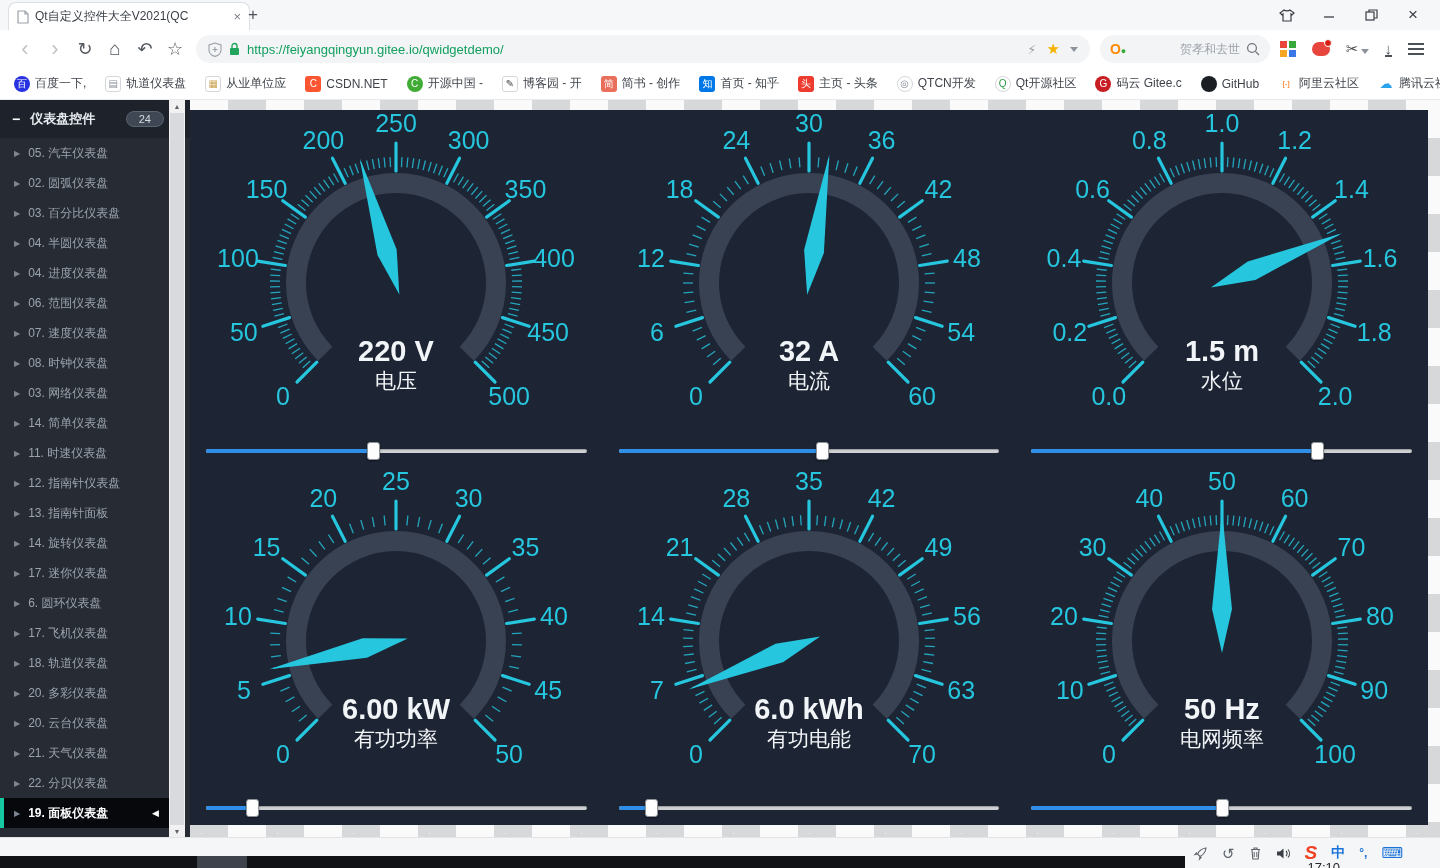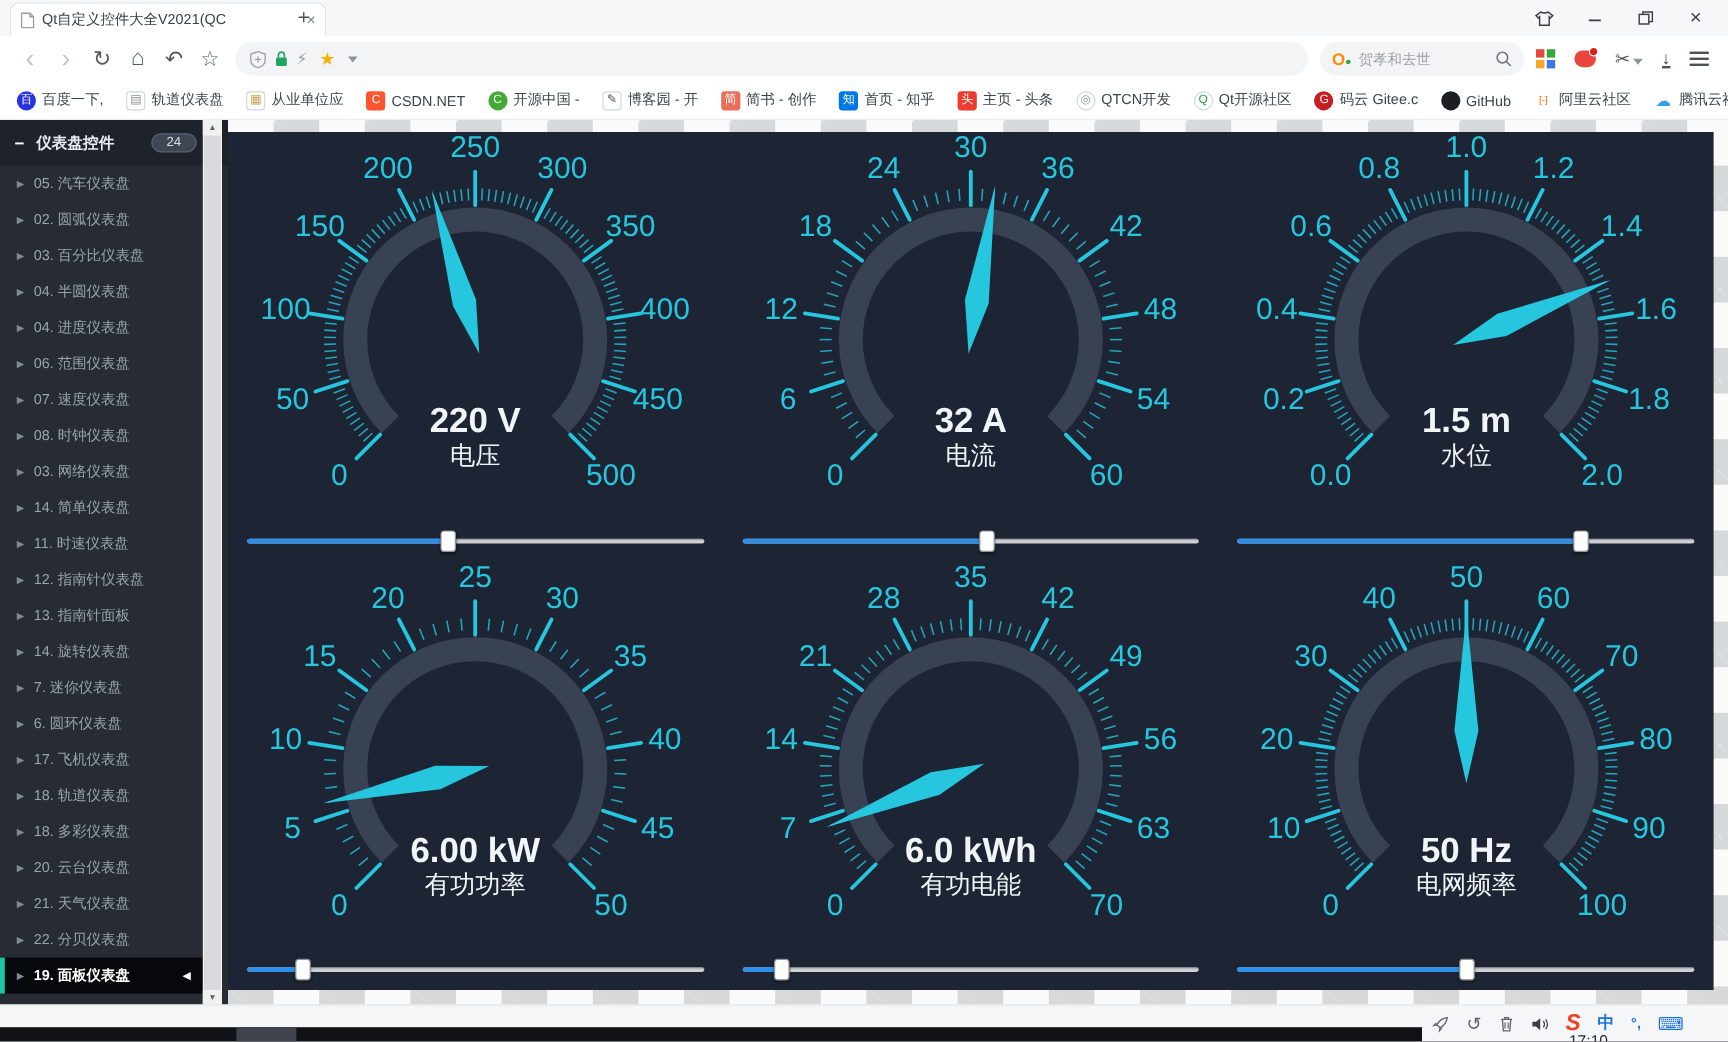--- a/index.html
+++ b/index.html
@@ -1,20 +1,20 @@
 <!DOCTYPE html>
 <html><head>
 <meta charset="utf-8">
 <style>
   html,body{margin:0;padding:0;}
   body{width:1440px;height:868px;position:relative;overflow:hidden;background:#fff;
        font-family:"Liberation Sans","DejaVu Sans",sans-serif;-webkit-font-smoothing:antialiased;}
   
   .tabstrip{position:absolute;left:0;top:0;width:1440px;height:30px;background:#f6f7f9;}
-  .tab{position:absolute;left:8px;top:2px;width:264px;height:28px;background:#fff;
+  .tab{position:absolute;left:8px;top:2px;width:242px;height:28px;background:#fff;
        border:1px solid #dcdfe4;border-bottom:none;border-radius:8px 8px 0 0;
        display:flex;align-items:center;padding:0 8px;box-sizing:border-box;gap:6px;}
   .tab-title{font-size:12px;color:#3a3f46;white-space:nowrap;overflow:hidden;flex:1;}
   .tab-close{font-size:13px;color:#7a8087;cursor:pointer;}
   .newtab{position:absolute;left:240px;top:2px;width:26px;height:26px;text-align:center;line-height:26px;
           font-size:17px;color:#4c5157;}
   .wincontrols{position:absolute;right:6px;top:0;height:30px;display:flex;align-items:center;}
   .wc{width:42px;height:30px;display:flex;align-items:center;justify-content:center;color:#3a3f46;font-size:14px;}
   .wc svg{display:block;}
   .toolbar{position:absolute;left:0;top:30px;width:1440px;height:38px;background:#ffffff;
@@ -25,21 +25,21 @@
               display:flex;align-items:center;padding:0 12px;box-sizing:border-box;gap:7px;min-width:0;}
   .url{font-size:13px;color:#13a05f;white-space:nowrap;overflow:hidden;flex:1;}
   .ab-right{display:flex;align-items:center;gap:10px;}
   .flash{font-size:13px;color:#9aa0a8;}
   .star-filled{font-size:15px;color:#f5b301;}
   .caret-down{width:0;height:0;border-left:4px solid transparent;border-right:4px solid transparent;border-top:5px solid #8d939b;}
   .searchbox{width:170px;height:28px;background:#f3f4f6;border-radius:14px;display:flex;align-items:center;
              padding:0 10px;box-sizing:border-box;gap:6px;flex:0 0 auto;}
   .slogo{font-size:14px;font-weight:bold;color:#ff8a00;}
   .slogo i{font-style:normal;color:#37a93c;font-size:9px;}
-  .squery{font-size:12px;color:#9ba1a9;flex:1;white-space:nowrap;overflow:hidden;}
+  .squery{font-size:12px;color:#9ba1a9;flex:1;white-space:nowrap;overflow:hidden;text-align:right;}
   .toolicons{display:flex;align-items:center;gap:16px;margin-left:10px;flex:0 0 auto;padding-right:6px;}
   .gridlogo{width:16px;height:16px;display:grid;grid-template-columns:7px 7px;grid-template-rows:7px 7px;gap:2px;}
   .gridlogo i{display:block;}
   .gamepad{width:18px;height:14px;background:#e8453c;border-radius:7px;position:relative;}
   .gamepad::after{content:"";position:absolute;right:-2px;top:-3px;width:6px;height:6px;border-radius:50%;background:#d81e12;border:1px solid #fff;}
   .scis{font-size:15px;color:#4c5157;}
   .dl{font-size:15px;color:#4c5157;border-bottom:2px solid #4c5157;line-height:13px;}
   .hamb{width:16px;height:12px;display:flex;flex-direction:column;justify-content:space-between;}
   .hamb i{height:2px;background:#4c5157;display:block;}
   .bookmarks{position:absolute;left:0;top:68px;width:1440px;height:32px;background:#fff;border-bottom:1px solid #e8eaed;
@@ -139,20 +139,21 @@
 
     <div class="addressbar">
       <svg width="14" height="15" viewBox="0 0 14 15">
         <path d="M7 1 L13 3 V8 C13 11.5 10.5 13.5 7 14.4 C3.5 13.5 1 11.5 1 8 V3 Z" fill="none" stroke="#9aa0a8" stroke-width="1.1"></path>
         <path d="M7 5 V10 M4.5 7.5 H9.5" stroke="#9aa0a8" stroke-width="1.1"></path>
       </svg>
       <svg width="11" height="14" viewBox="0 0 11 14">
         <rect x="1" y="6" width="9" height="7" rx="1" fill="#21a55e"></rect>
         <path d="M3 6 V4 a2.5 2.5 0 0 1 5 0 V6" fill="none" stroke="#21a55e" stroke-width="1.4"></path>
       </svg>
+      <span class="url">https://feiyangqingyun.gitee.io/qwidgetdemo/</span>
       <span class="ab-right">
         <span class="flash">⚡</span>
         <span class="star-filled">★</span>
         <span class="caret-down"></span>
       </span>
     </div>
 
     <div class="searchbox">
       <span class="slogo"><span>O</span><i>●</i></span>
       <span class="squery">贺孝和去世</span>
@@ -303,37 +304,37 @@
         <div class="sb-item">
           <span class="sb-arrow">▶</span>
           <span>13. 指南针面板</span>
         </div>
         <div class="sb-item">
           <span class="sb-arrow">▶</span>
           <span>14. 旋转仪表盘</span>
         </div>
         <div class="sb-item">
           <span class="sb-arrow">▶</span>
-          <span>7. 迷你仪表盘</span>
+          <span>17. 迷你仪表盘</span>
         </div>
         <div class="sb-item">
           <span class="sb-arrow">▶</span>
           <span>6. 圆环仪表盘</span>
         </div>
         <div class="sb-item">
           <span class="sb-arrow">▶</span>
           <span>17. 飞机仪表盘</span>
         </div>
         <div class="sb-item">
           <span class="sb-arrow">▶</span>
           <span>18. 轨道仪表盘</span>
         </div>
         <div class="sb-item">
           <span class="sb-arrow">▶</span>
-          <span>18. 多彩仪表盘</span>
+          <span>20. 多彩仪表盘</span>
         </div>
         <div class="sb-item">
           <span class="sb-arrow">▶</span>
           <span>20. 云台仪表盘</span>
         </div>
         <div class="sb-item">
           <span class="sb-arrow">▶</span>
           <span>21. 天气仪表盘</span>
         </div>
         <div class="sb-item">

